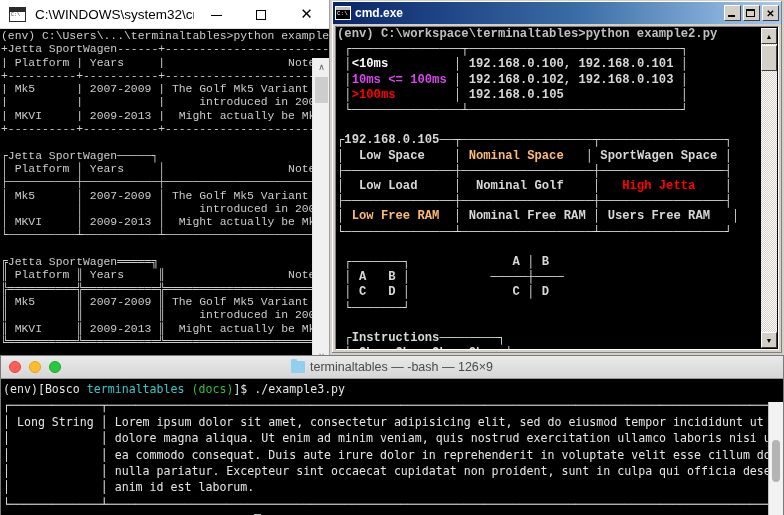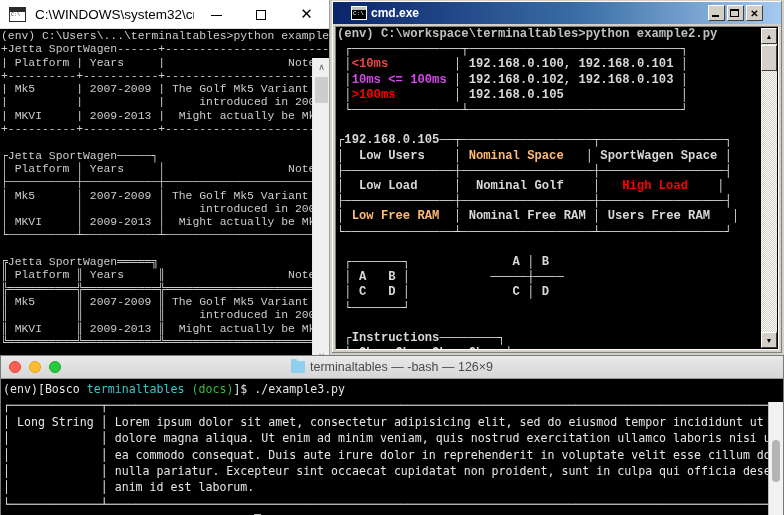--- a/index.html
+++ b/index.html
@@ -151,21 +151,21 @@
     border-top: 1px solid #d4d0c8;
     box-sizing: border-box;
     box-shadow: inset -1px -1px 0 #808080, inset 1px 1px 0 #ffffff;
   }
   .cmd-titlebar {
     height: 22px;
     margin: 1px 1px 1px 1px;
     background: linear-gradient(to right, #0a246a 0%, #3a6ea5 55%, #a6caf0 100%);
     display: flex;
     align-items: center;
-    padding: 0 18px;
+    padding: 0 2px;
     box-sizing: border-box;
   }
   .cmd-ico {
     width: 16px; height: 14px;
     background: #000;
     border: 1px solid #ffffff;
     margin-right: 4px;
     position: relative;
     box-sizing: border-box;
     flex: none;
@@ -233,21 +233,21 @@
   .cmd-text {
     position: absolute;
     left: 1px; top: 0px;
     font-family: "Liberation Mono", monospace;
     font-size: 12.2px;
     line-height: 15.2px;
     color: #c0c0c0;
     white-space: pre;
     font-weight: bold;
   }
-  .cmd-text .green  { color: #ef4444; }
+  .cmd-text .green  { color: #ffffff; }
   .cmd-text .yellow { color: #d946ef; }
   .cmd-text .red    { color: #ff0000; }
   .cmd-text .cyan   { color: #fdba74; }
   .cmd-text .white  { color: #d8d8d8; }
 
   
   .cmd-scroll {
     position: absolute;
     right: 1px; top: 1px; bottom: 1px;
     width: 16px;
@@ -389,23 +389,23 @@
 
     <div class="cmd-console">
       <div class="cmd-text"><span>(env) C:\workspace\terminaltables&gt;python example2.py</span>
 <span> <span class="white">┌───────────────┬─────────────────────────────┐</span>
  <span class="white">│</span><span class="green">&lt;10ms         </span><span class="white">│ 192.168.0.100, 192.168.0.101 │</span>
  <span class="white">│</span><span class="yellow">10ms &lt;= 100ms </span><span class="white">│ 192.168.0.102, 192.168.0.103 │</span>
  <span class="white">│</span><span class="red">&gt;100ms        </span><span class="white">│ 192.168.0.105                │</span>
  <span class="white">└───────────────┴─────────────────────────────┘</span></span>
 
 <span><span class="white">┌192.168.0.105──┬──────────────────┬─────────────────┐</span>
-<span class="white">│  Low Users    │ </span><span class="cyan">Nominal Space   </span><span class="white">│ SportWagen Space │</span>
+<span class="white">│  Low Space    │ </span><span class="cyan">Nominal Space   </span><span class="white">│ SportWagen Space │</span>
 <span class="white">├───────────────┼──────────────────┼─────────────────┤</span>
-<span class="white">│  Low Load     │  Nominal Golf    │   </span><span class="red">High Load    </span><span class="white">│</span>
+<span class="white">│  Low Load     │  Nominal Golf    │   </span><span class="red">High Jetta    </span><span class="white">│</span>
 <span class="white">├───────────────┼──────────────────┼─────────────────┤</span>
 <span class="white">│</span><span class="cyan"> Low Free RAM  </span><span class="white">│ Nominal Free RAM │ Users Free RAM   │</span>
 <span class="white">└───────────────┴──────────────────┴─────────────────┘</span></span>
 
 <span> <span class="white">┌───────┐              A │ B  </span>
  <span class="white">│ A   B │           ─────┼────</span>
  <span class="white">│ C   D │              C │ D  </span>
  <span class="white">└───────┘                   </span></span>
 
 <span> <span class="white">┌Instructions────────┐</span>

